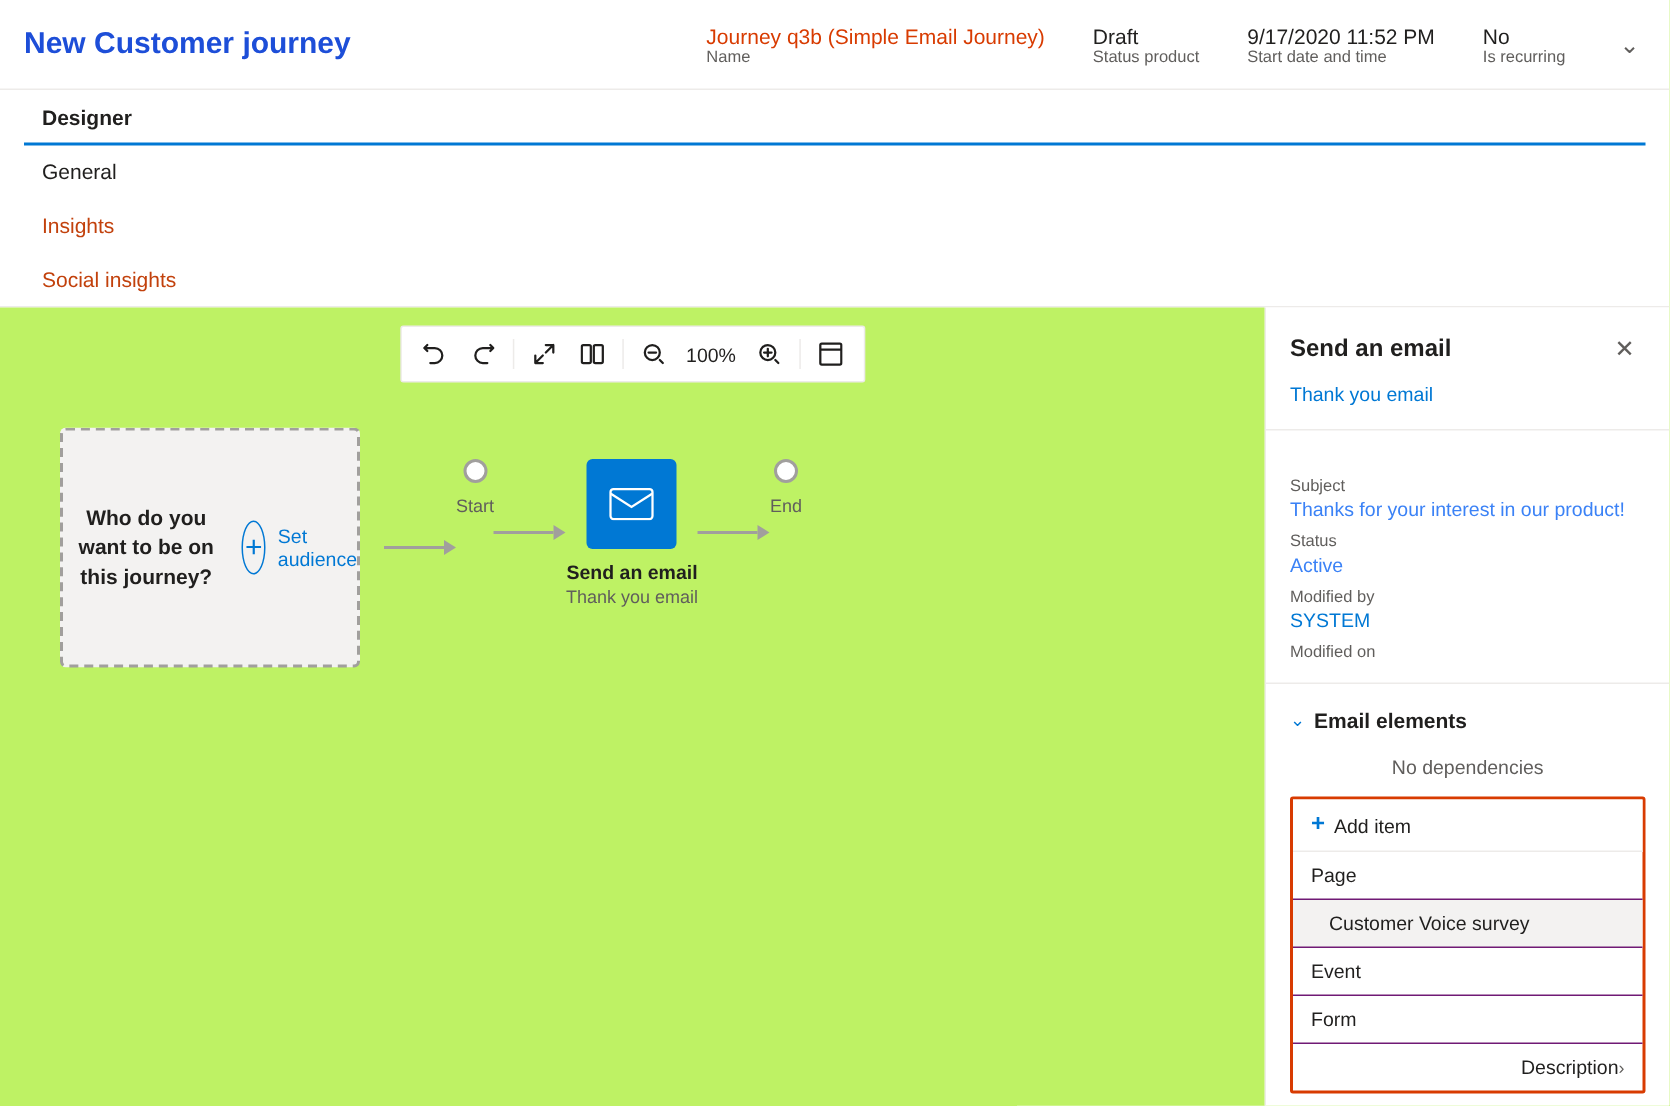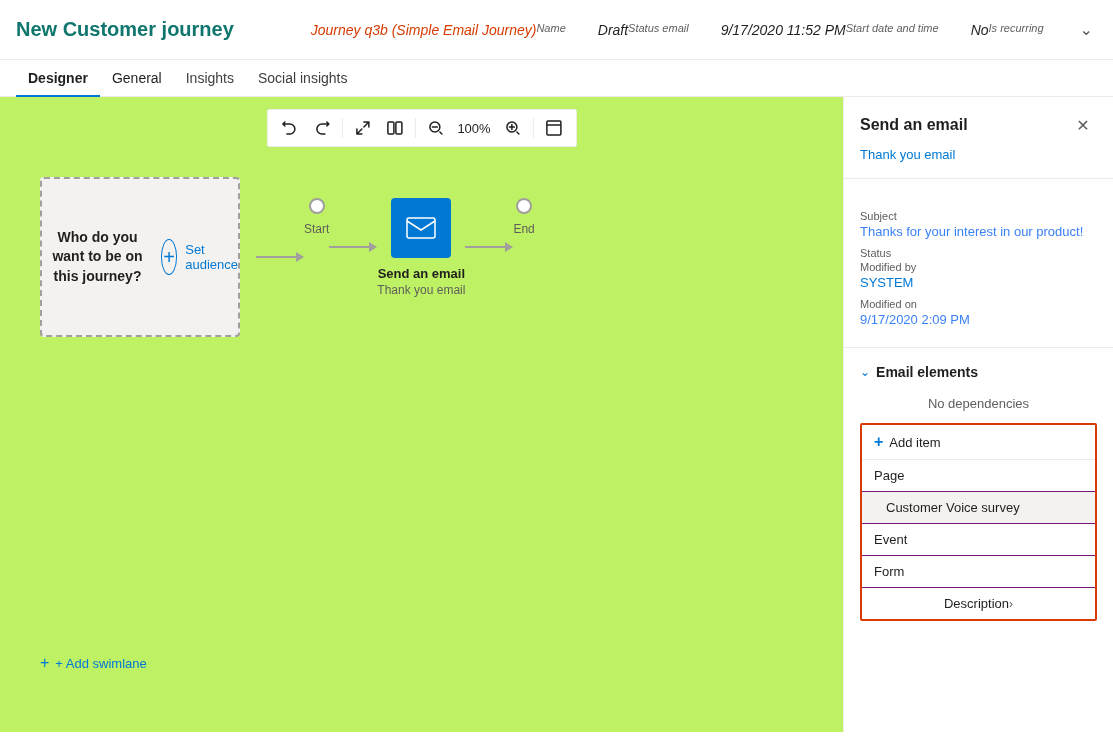--- a/index.html
+++ b/index.html
@@ -10,45 +10,46 @@
       display: flex;
       align-items: center;
       padding: 10px 16px;
       border-bottom: 1px solid #edebe9;
       background: #fff;
       min-height: 60px;
     }
     .header-title {
       font-size: 20px;
       font-weight: 600;
-      color: #0f766e;
+      color: #1d4ed8;
       margin-right: auto;
     }
     .header-meta {
       display: flex;
       align-items: center;
       gap: 32px;
     }
-    .meta-field { display: flex; flex-direction: row; font-style: italic; }
+    .meta-field { display: flex; flex-direction: column; }
     .meta-value { font-size: 14px; color: #201f1e; }
     .meta-label { font-size: 11px; color: #605e5c; }
     .meta-value.orange { color: #d83b01; }
     .header-chevron {
       color: #605e5c;
       font-size: 16px;
       cursor: pointer;
       padding: 4px;
     }
 
     
     .tabs {
       display: flex;
       border-bottom: 1px solid #edebe9;
       padding: 0 16px;
       background: #fff;
+      flex-direction: column;
     }
     .tab {
       padding: 10px 12px;
       font-size: 14px;
       cursor: pointer;
       color: #201f1e;
       position: relative;
       text-decoration: none;
     }
     .tab.active {
@@ -56,21 +57,21 @@
       font-weight: 600;
     }
     .tab.active::after {
       content: '';
       position: absolute;
       bottom: -1px;
       left: 0; right: 0;
       height: 2px;
       background: #0078d4;
     }
-    .tab.orange { color: #404040; }
+    .tab.orange { color: #c2410c; }
 
     
     .main {
       display: flex;
       height: calc(737px - 60px - 42px);
     }
 
     
     .canvas-area {
       flex: 1;
@@ -344,21 +345,21 @@
       cursor: pointer;
       border-bottom: 1px solid #701a75;
     }
     .dropdown-item.selected { background: #f3f2f1; padding-left: 24px; }
     .dropdown-item:last-child { border-bottom: none; }
 
     
     .dropdown-item-desc {
       display: flex;
       align-items: center;
-      justify-content: center;
+      justify-content: flex-end;
       padding: 8px 12px;
       font-size: 13px;
       color: #201f1e;
       cursor: pointer;
     }
 
     .plus-icon {
       color: #0078d4;
       font-size: 16px;
       font-weight: 600;
@@ -369,21 +370,21 @@
 
 <div class="header">
   <h1 class="header-title">New Customer journey</h1>
   <div class="header-meta">
     <div class="meta-field">
       <span class="meta-value orange">Journey q3b (Simple Email Journey)</span>
       <span class="meta-label">Name</span>
     </div>
     <div class="meta-field">
       <span class="meta-value">Draft</span>
-      <span class="meta-label">Status email</span>
+      <span class="meta-label">Status product</span>
     </div>
     <div class="meta-field">
       <span class="meta-value">9/17/2020 11:52 PM</span>
       <span class="meta-label">Start date and time</span>
     </div>
     <div class="meta-field">
       <span class="meta-value">No</span>
       <span class="meta-label">Is recurring</span>
     </div>
     <span class="header-chevron">⌄</span>
@@ -509,26 +510,26 @@
     </div>
     <div class="panel-link">Thank you email</div>
 
     <div class="panel-divider"></div>
 
     <div class="panel-section">
       <div class="panel-field-label">Subject</div>
       <div class="panel-field-value">Thanks for your interest in our product!</div>
 
       <div class="panel-field-label">Status</div>
+      <div class="panel-field-value">Active</div>
 
       <div class="panel-field-label">Modified by</div>
       <div class="panel-field-value link">SYSTEM</div>
 
       <div class="panel-field-label">Modified on</div>
-      <div class="panel-field-value">9/17/2020 2:09 PM</div>
     </div>
 
     <div class="panel-divider"></div>
 
     <div class="section-header">
       <span class="section-chevron">⌄</span>
       <span class="section-title">Email elements</span>
     </div>
 
     <div class="no-deps">No dependencies</div>

